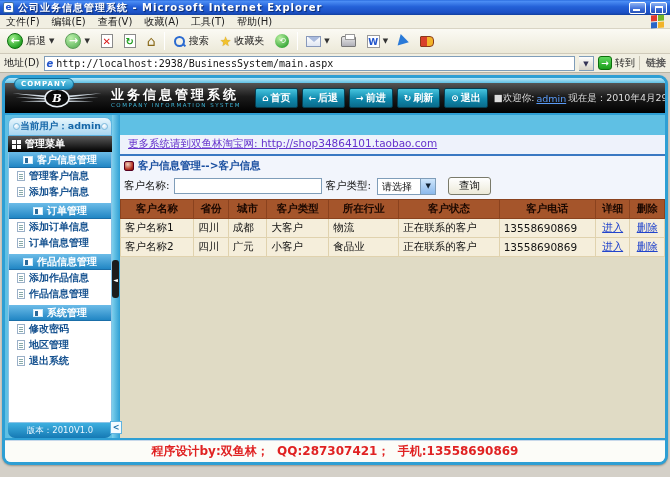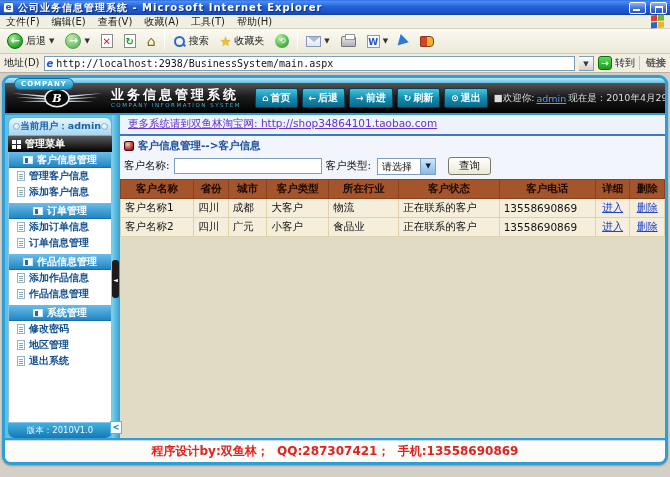--- a/index.html
+++ b/index.html
@@ -99,21 +99,21 @@
     display:flex; align-items:center; justify-content:center; }
 
   
   .splitter { width:8px; position:relative; background:linear-gradient(90deg,#7fd0ec,#2e9fd4); }
   .split-handle { position:absolute; left:0; top:45%; width:7px; height:38px; background:#1c1c1c; border-radius:3px; color:#fff; font-size:6px;
     display:flex; align-items:center; justify-content:center; }
   .split-collapse { position:absolute; left:-2px; bottom:4px; width:12px; height:13px; background:#f4fbff; border:1px solid #5fb3e0; color:#1a6ea8;
     font-size:8px; font-weight:bold; text-align:center; line-height:11px; }
 
   
-  .main { flex:1; background:#eef2fb; display:flex; flex-direction:column; min-width:0; }
+  .main { flex:1; background:#eef2fb; display:flex; flex-direction:column; min-width:0;margin-top:20px; }
   .promo-row { padding:2px 6px 3px 8px; border-bottom:2px solid #3a78c2; background:#eef2fb; }
   .promo-link { color:#6633cc; text-decoration:underline; font-size:10.5px; }
   .crumb-row { display:flex; align-items:center; gap:4px; padding:3px 4px 1px 4px; color:#1a4fa0; font-weight:bold; font-size:10.5px; background:#f2f5fc; }
   .crumb-ic { width:10px; height:10px; border-radius:2px; background:radial-gradient(circle at 35% 30%,#f0d0c0,#b02818 70%,#701008); border:1px solid #502; }
   .filter-row { display:flex; align-items:center; gap:4px; padding:3px 4px 4px 4px; background:#f2f5fc; color:#111; font-size:10.5px; }
   .name-input { width:148px; height:16px; border:1px solid #7f9db9; background:#fff; font-size:10px; padding:0 2px; outline:none; }
   .fake-select { display:flex; align-items:flex-end; height:17px; border:1px solid #7f9db9; background:#fff; margin-left:2px; }
   .fake-select .val { padding:0 4px; font-size:10px; min-width:42px; }
   .fake-select .arrow { width:15px; height:15px; background:linear-gradient(#cfe6fb,#8ab8ec); border-left:1px solid #7f9db9; font-size:7px; color:#123; text-align:center; line-height:14px; }
   .query-btn { margin-left:8px; height:18px; padding:0 10px; font-size:10.5px; background:linear-gradient(#fff,#ece9d8); border:1px solid #7a7a6a; border-radius:3px; color:#111; }

